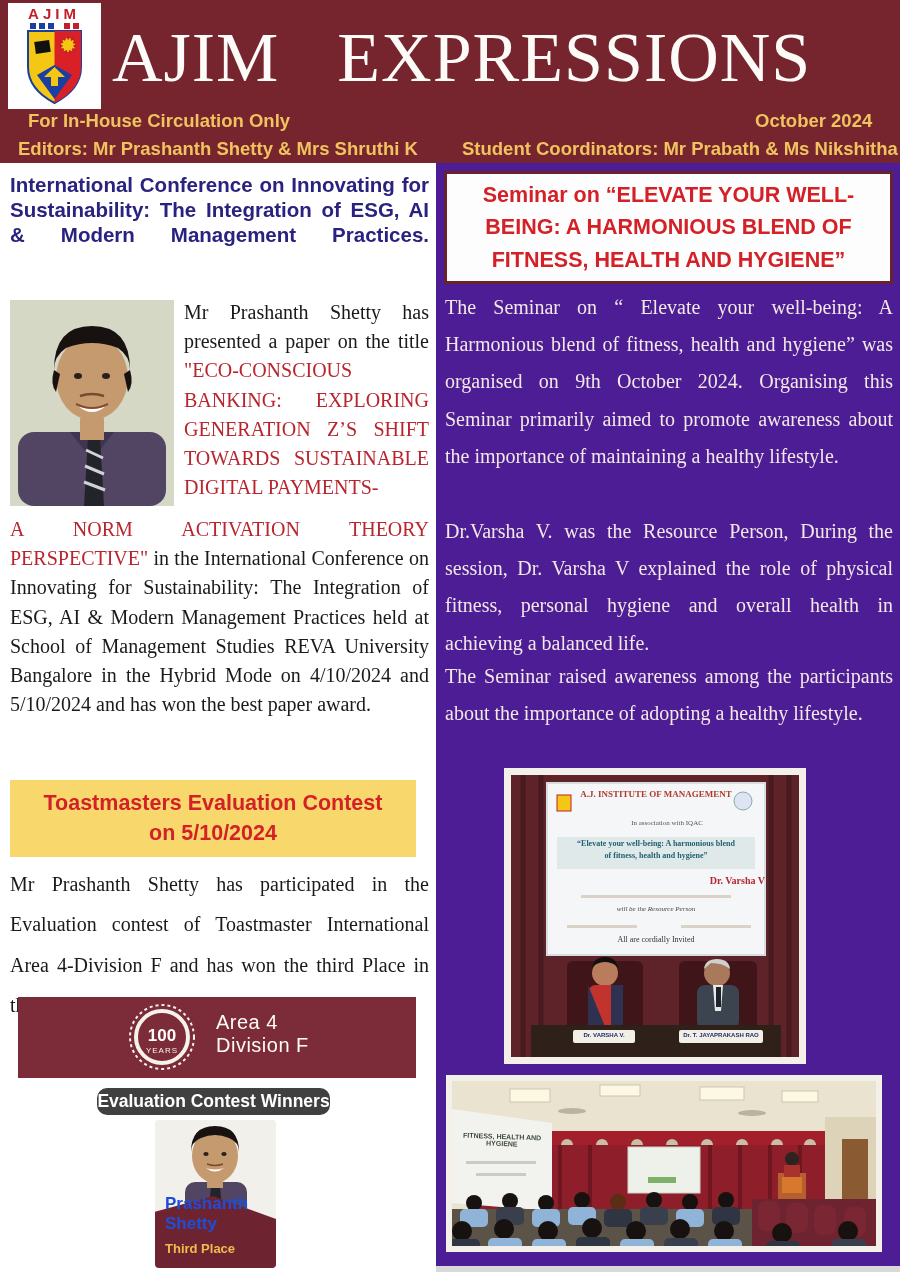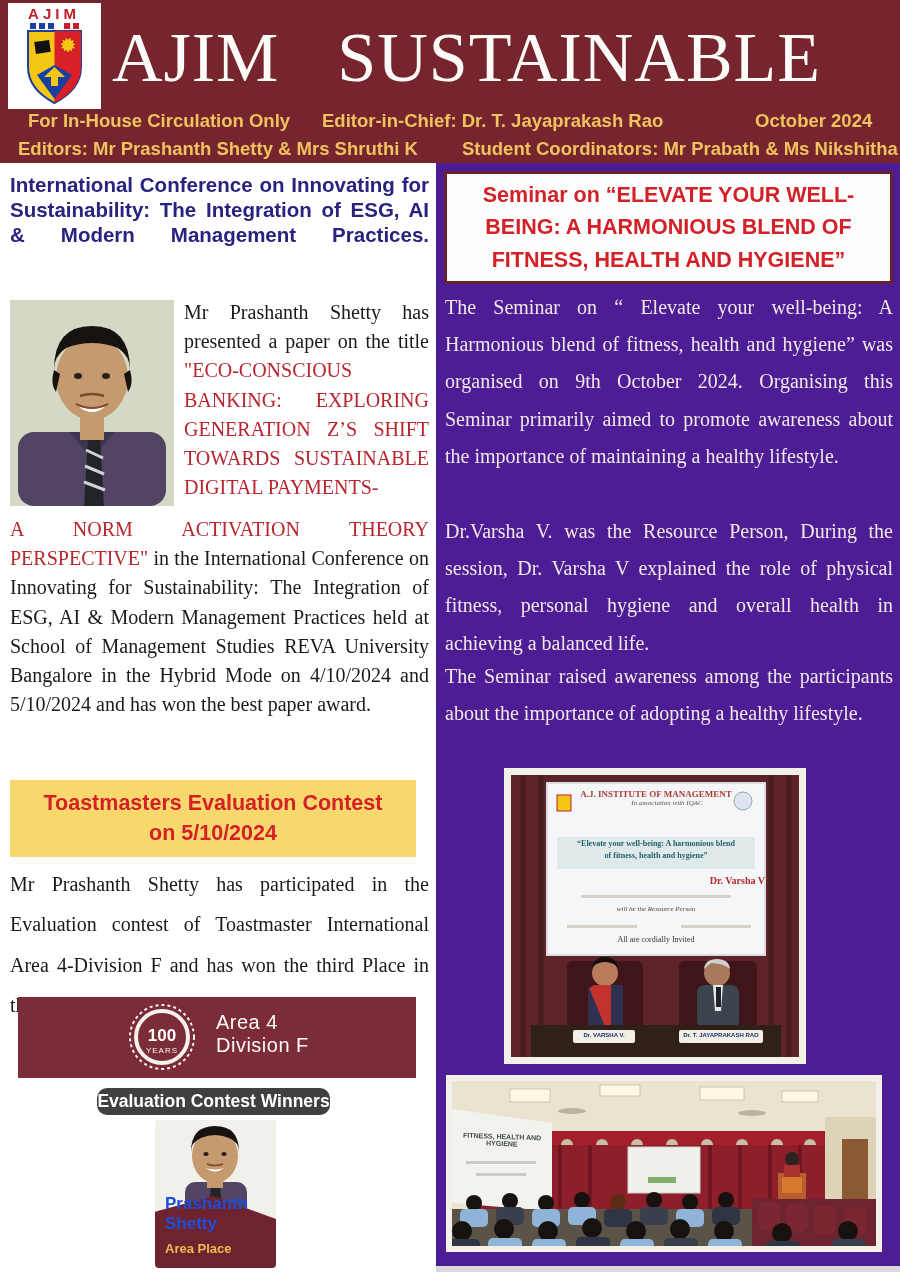--- a/index.html
+++ b/index.html
@@ -84,24 +84,23 @@
         <path d="M46.5 28 L73 28 L73 64 Q73 86 46.5 100 Z" fill="#d92027"></path>
         <path d="M46.5 62 L64 72 L46.5 96 L29 72 Z" fill="#1a3fa0"></path>
         <path d="M36 74 L57 74 L46.5 64 Z" fill="#f4c714"></path>
         <rect x="43" y="74" width="7" height="9" fill="#f4c714"></rect>
         <rect x="27" y="38" width="15" height="12" fill="#111" transform="rotate(-8 34 44)"></rect>
         <circle cx="60" cy="42" r="7" fill="#f4c714" stroke="#c41e2a" stroke-width="3" stroke-dasharray="2 2"></circle>
       </svg>
     </div>
     <div class="paper-title">
       <span>AJIM</span>
-      <span>SUSTAINABLE</span>
+      <span>EXPRESSIONS</span>
     </div>
     <div class="gold-line" style="left:28px; top:110px;">For In-House Circulation Only</div>
-    <div class="gold-line" style="left:322px; top:110px;">Editor-in-Chief: Dr. T. Jayaprakash Rao</div>
     <div class="gold-line" style="left:755px; top:110px;">October 2024</div>
     <div class="gold-line" style="left:18px; top:138px;">Editors: Mr Prashanth Shetty &amp; Mrs Shruthi K</div>
     <div class="gold-line" style="left:462px; top:138px;">Student Coordinators: Mr Prabath &amp; Ms Nikshitha</div>
   </div>
 
   <div class="left-col">
 
     <div class="conf-title">International Conference on Innovating for Sustainability: The Integration of ESG, AI &amp; Modern Management Practices.</div>
 
     <div class="portrait">
@@ -163,21 +162,21 @@
         <rect x="52" y="54" width="16" height="14" fill="#c59a6f"></rect>
         <ellipse cx="60" cy="36" rx="23" ry="27" fill="#c59a6f"></ellipse>
         <path d="M36 32 Q36 6 60 6 Q84 6 84 32 Q84 22 74 18 Q60 12 46 18 Q36 22 36 32 Z" fill="#17120f"></path>
         <ellipse cx="51" cy="34" rx="2.6" ry="2" fill="#2a211a"></ellipse>
         <ellipse cx="69" cy="34" rx="2.6" ry="2" fill="#2a211a"></ellipse>
         <path d="M51 48 Q60 55 69 48 Q60 51 51 48 Z" fill="#fff"></path>
         <path d="M52 44 Q60 47 68 44" stroke="#7a4a2e" stroke-width="1.4" fill="none"></path>
       </svg>
       <div class="winner-ribbon"></div>
       <div class="winner-name">Prashanth Shetty</div>
-      <div class="winner-place">Area Place</div>
+      <div class="winner-place">Third Place</div>
     </div>
   </div>
 
   <div class="right-panel">
 
     <div class="seminar-box">
       <div class="seminar-heading">Seminar on “ELEVATE YOUR WELL-BEING: A HARMONIOUS BLEND OF FITNESS, HEALTH AND HYGIENE”</div>
     </div>
 
     <p class="rp rp1">The Seminar on “ Elevate your well-being: A Harmonious blend of fitness, health and hygiene” was organised  on 9th October 2024. Organising this Seminar primarily aimed to promote awareness about the importance of maintaining a healthy lifestyle.</p>
@@ -214,21 +213,21 @@
           <path d="M193 194 Q194 184 206 184 Q218 184 219 194 Q212 188 200 188 Z" fill="#cfcfcf"></path>
           <rect x="186" y="210" width="42" height="44" rx="8" fill="#3c4450"></rect>
           <polygon points="202,210 212,210 210,236 204,236" fill="#e8e8e8"></polygon>
           <rect x="205" y="212" width="5" height="20" fill="#1d222b"></rect>
 
           <rect x="20" y="250" width="250" height="32" fill="#2f2119"></rect>
           <rect x="62" y="255" width="62" height="13" rx="2" fill="#f1efe6"></rect>
           <rect x="168" y="255" width="84" height="13" rx="2" fill="#f1efe6"></rect>
         </svg>
         <div class="tinytxt" style="left:36px; top:14px; width:218px; font-size:9px; font-weight:bold; color:#b03a2e;">A.J. INSTITUTE OF MANAGEMENT</div>
-        <div class="tinytxt" style="left:36px; top:24px; width:240px; font-size:7px; font-style:italic; color:#555;">In association with IQAC</div>
+        <div class="tinytxt" style="left:36px; top:44px; width:240px; font-size:7px; color:#555;">In association with IQAC</div>
         <div class="tinytxt" style="left:46px; top:64px; width:198px; font-size:8px; font-weight:bold; color:#23606e;">“Elevate your well-being: A harmonious blend</div>
         <div class="tinytxt" style="left:46px; top:76px; width:198px; font-size:8px; font-weight:bold; color:#23606e;">of fitness, health and hygiene”</div>
         <div class="tinytxt" style="left:36px; top:100px; width:218px; font-size:10px; font-weight:bold; color:#b3282f;text-align:right;">Dr. Varsha V</div>
         <div class="tinytxt" style="left:36px; top:130px; width:218px; font-size:7px; font-style:italic; color:#444;">will be the Resource Person</div>
         <div class="tinytxt" style="left:36px; top:160px; width:218px; font-size:8px; font-weight:normal; color:#333;">All are cordially Invited</div>
         <div class="tinytxt" style="left:62px; top:257px; width:62px; font-size:6px; font-weight:bold; color:#1c2a6b; font-family:'Liberation Sans',sans-serif;">Dr. VARSHA V.</div>
         <div class="tinytxt" style="left:168px; top:257px; width:84px; font-size:6px; font-weight:bold; color:#1c2a6b; font-family:'Liberation Sans',sans-serif;">Dr. T. JAYAPRAKASH RAO</div>
       </div>
     </div>
 

